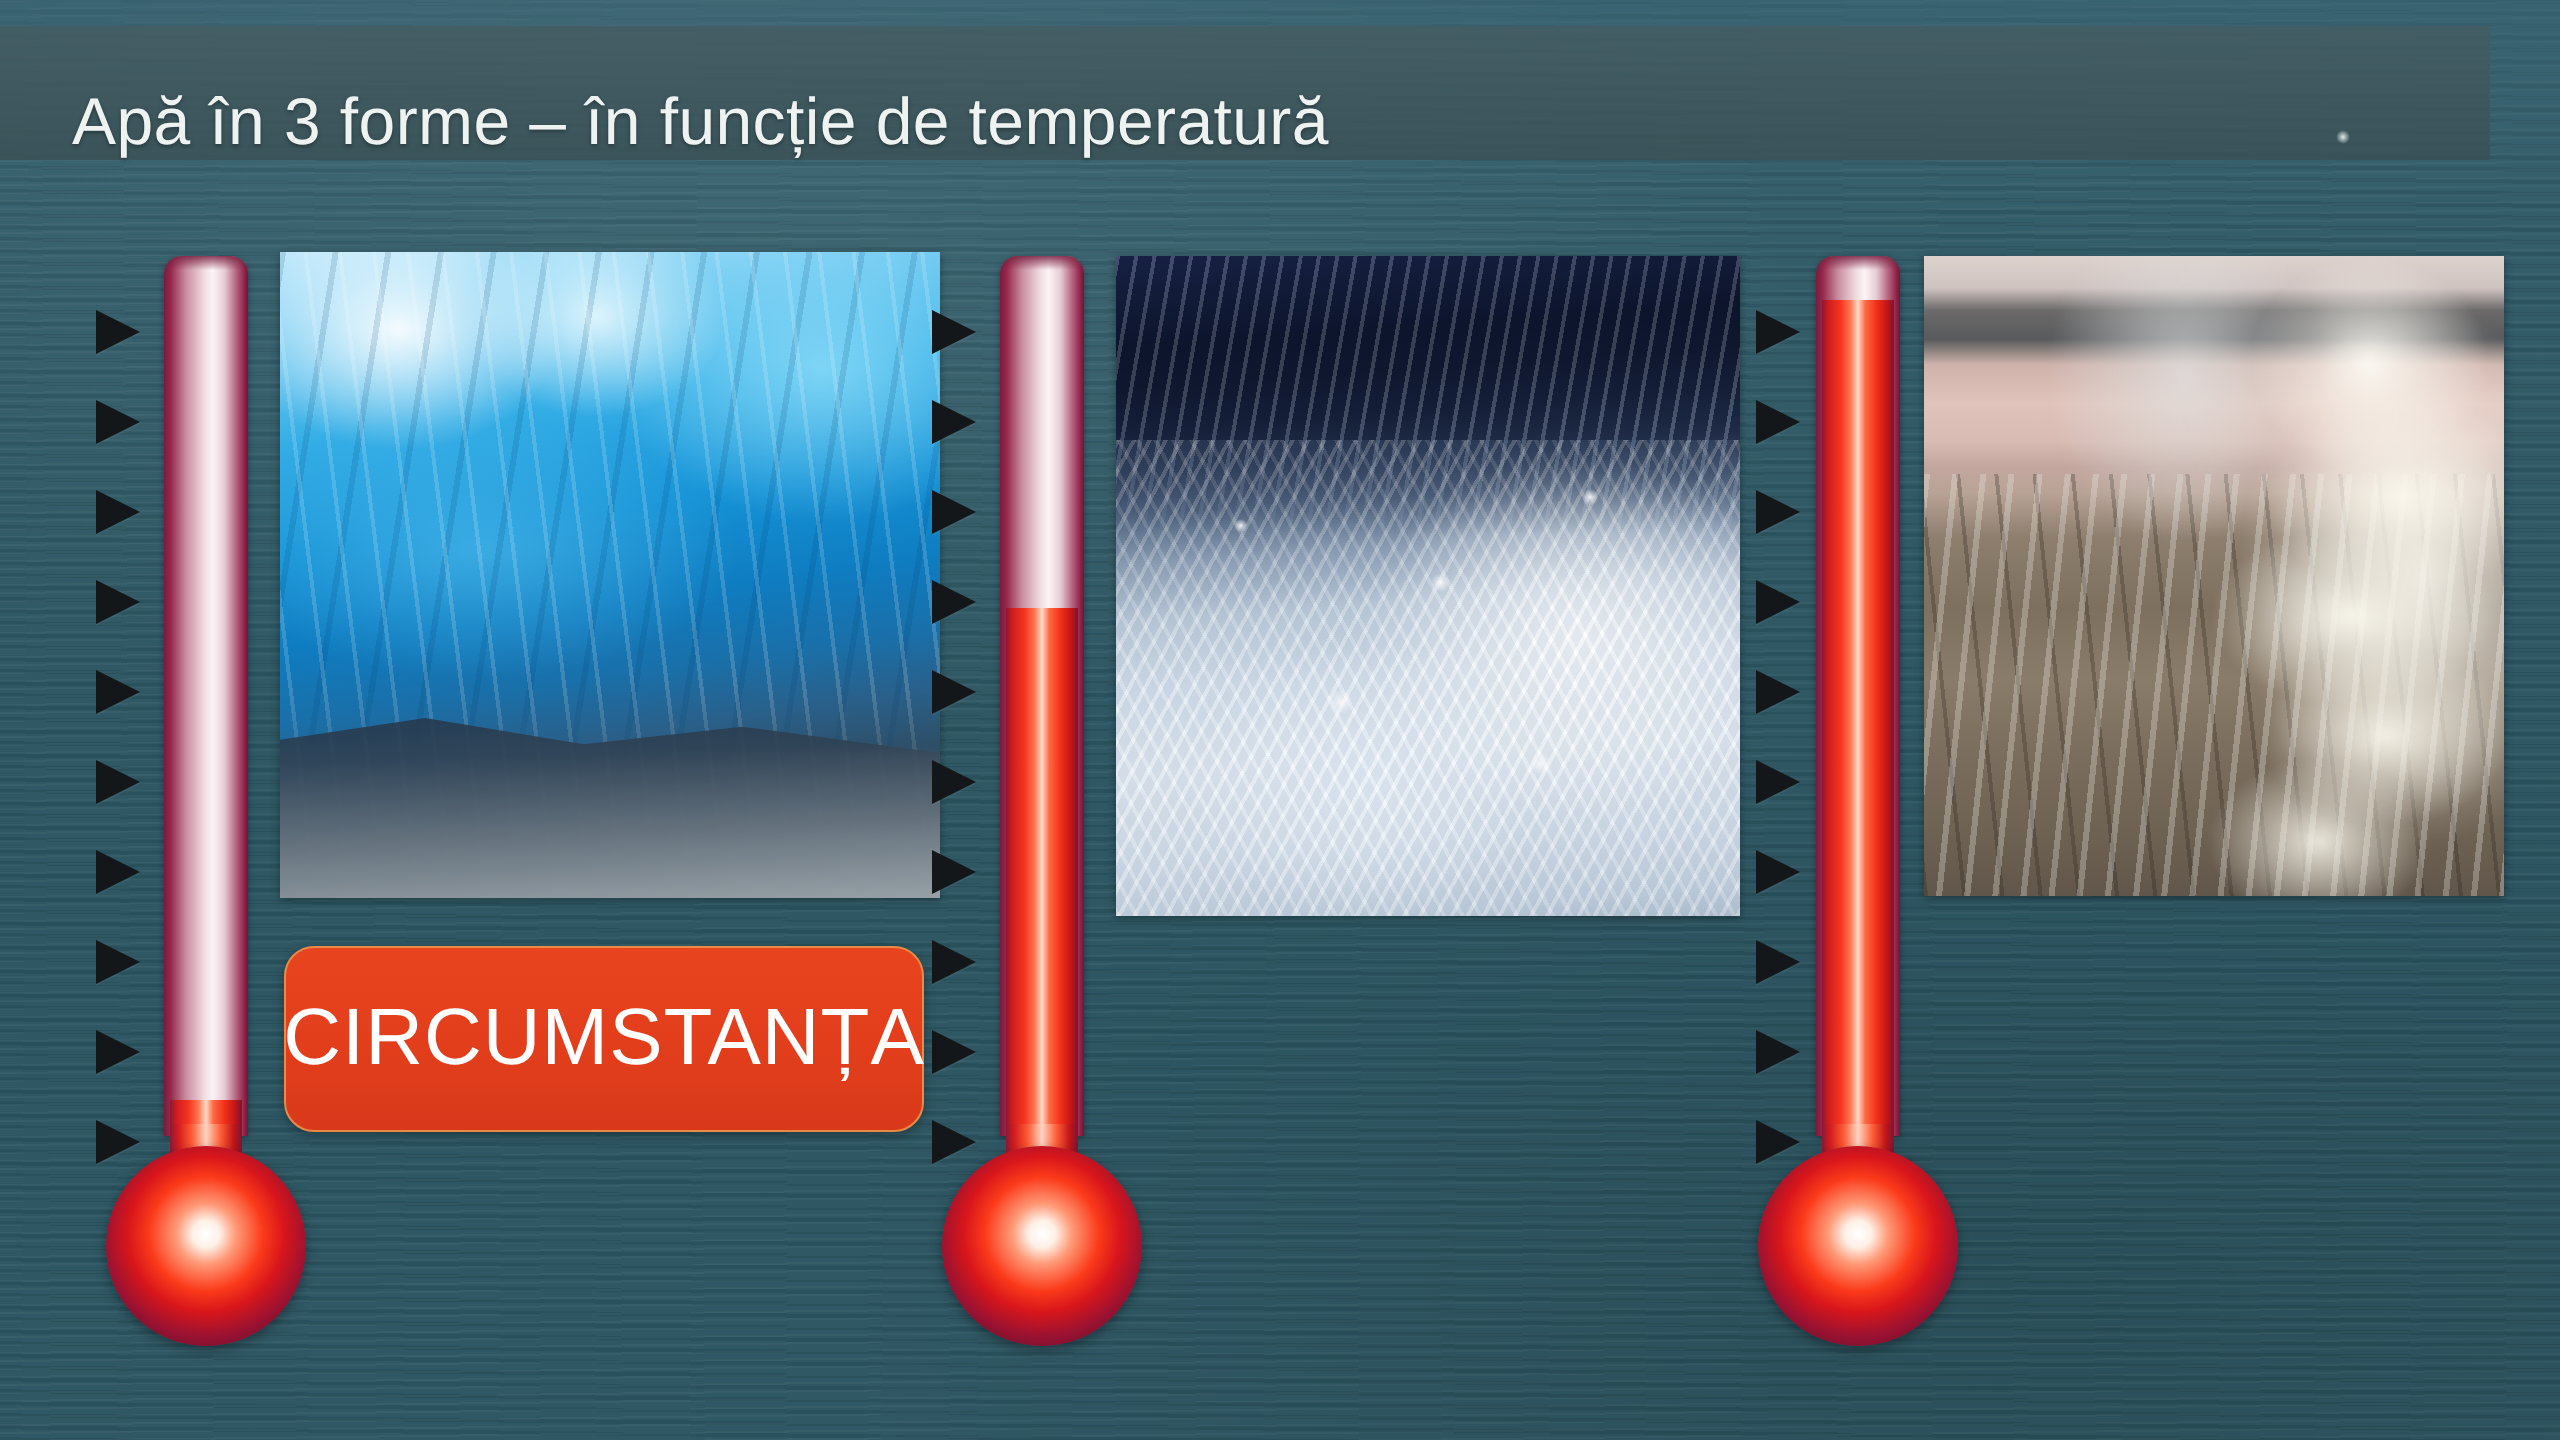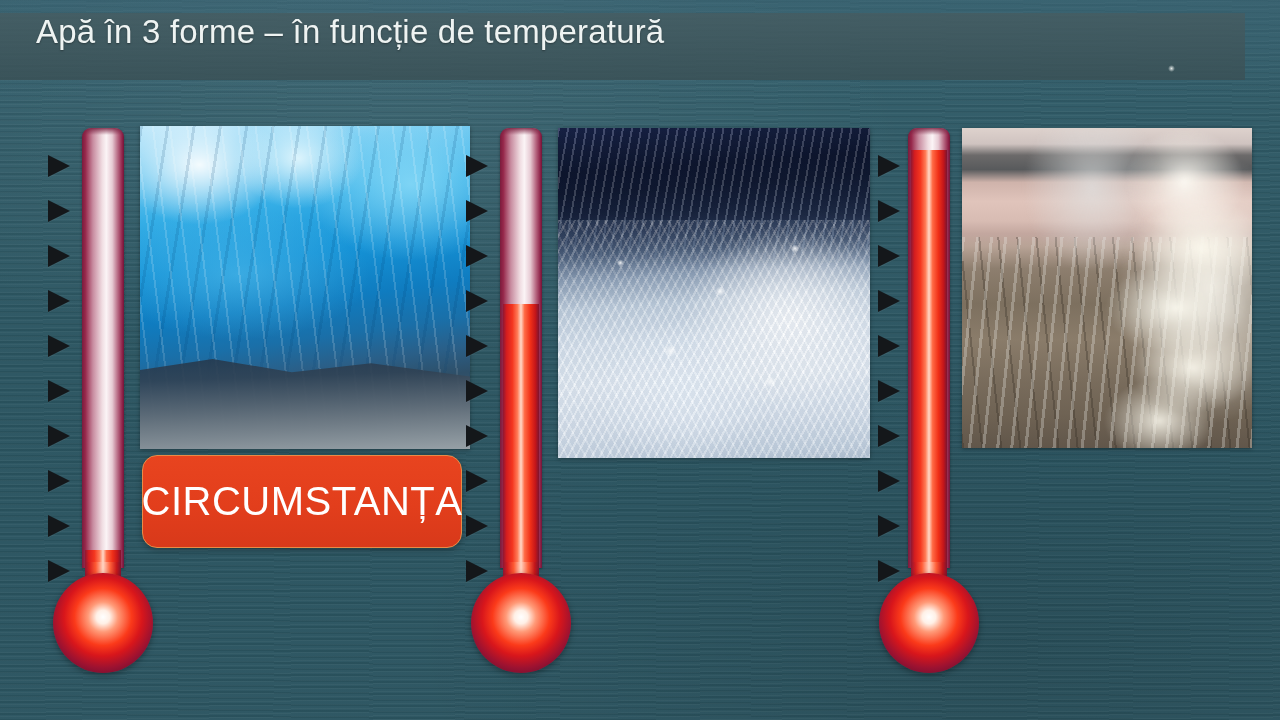--- a/index.html
+++ b/index.html
@@ -27,21 +27,21 @@
     content:""; position:absolute; inset:0;
     background:
       radial-gradient(ellipse 60% 45% at 30% 20%, rgba(255,255,255,.05), rgba(0,0,0,0) 70%),
       radial-gradient(ellipse 70% 60% at 80% 90%, rgba(0,0,0,.10), rgba(0,0,0,0) 70%);
   }
 
   
   #title-band {
     position:absolute; left:0; top:13px; width:1245px; height:67px;
     background:linear-gradient(180deg, rgba(70,92,97,.80), rgba(58,80,85,.82));
-    display:flex; align-items:flex-start;
+    display:flex; align-items:flex-end;
   }
   #title-band .speck{
     position:absolute; left:1168px; top:52px; width:7px; height:7px;
     background:radial-gradient(circle, rgba(235,240,238,.95), rgba(235,240,238,0) 70%);
     border-radius:50%;
   }
   #page-title {
     color:#eef3f2; font-size:33px; font-weight:400; letter-spacing:.2px;
     padding-left:36px; white-space:nowrap;
     text-shadow:0 1px 2px rgba(0,0,0,.35);
@@ -183,21 +183,21 @@
     position:absolute; left:0;
     width:0; height:0;
     border-top:11px solid transparent;
     border-bottom:11px solid transparent;
     border-left:22px solid #14171a;
     filter:drop-shadow(0 1px 0 rgba(255,255,255,.05));
   }
 
   
   #circumstance-box{
-    position:absolute; left:142px; top:455px; width:320px; height:93px;
+    position:absolute; left:142px; top:473px; width:320px; height:93px;
     background:linear-gradient(180deg,#e8441f 0%, #e23e1c 55%, #d8391a 100%);
     border:1px solid #e98b46;
     border-radius:15px;
     display:flex; align-items:center; justify-content:center;
     box-shadow:0 2px 6px rgba(0,0,0,.30);
   }
   #circumstance-label{
     color:#ffffff; font-size:40px; font-weight:400; letter-spacing:.5px;
     white-space:nowrap;
   }

